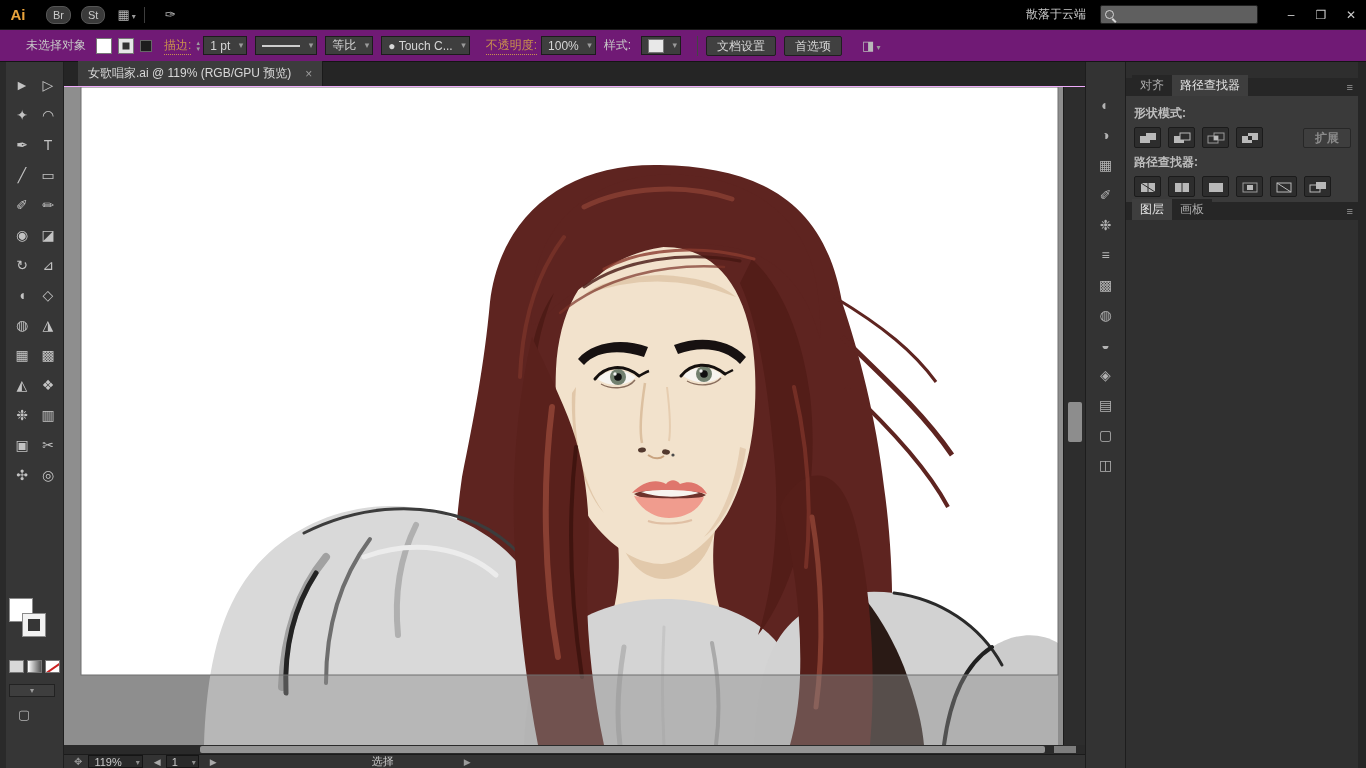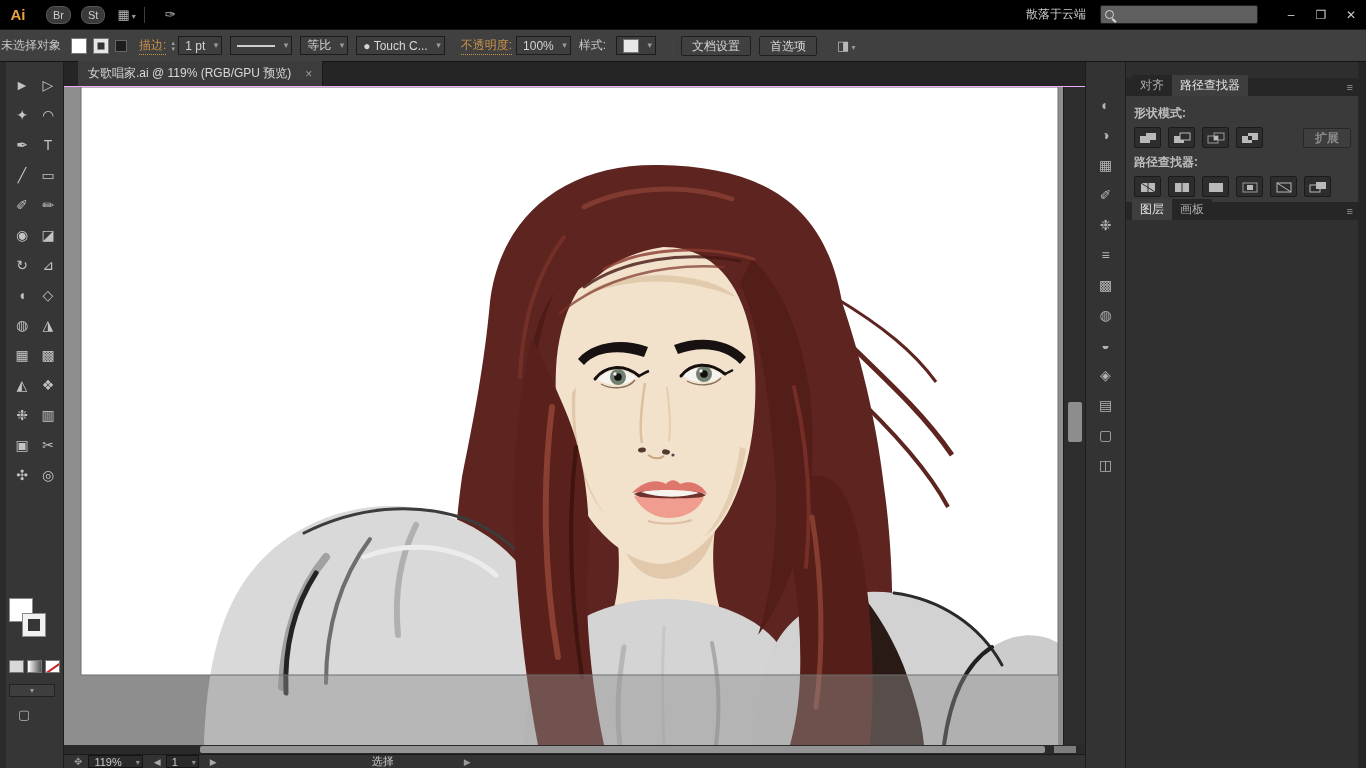--- a/index.html
+++ b/index.html
@@ -18,21 +18,21 @@
   .spacer{flex:1;}
   .workspace{color:#c8c8c8;margin-right:14px;}
   .searchbox{display:flex;align-items:center;width:158px;height:19px;background:#5f5f5f;border:1px solid #1f1f1f;border-radius:2px;padding:0 4px;margin-right:18px;}
   .mag{position:relative;width:9px;height:9px;border:1.5px solid #d6d6d6;border-radius:50%;margin-right:4px;flex:none;}
   .mag::after{content:"";position:absolute;left:7px;top:7px;width:5px;height:1.5px;background:#d6d6d6;transform:rotate(45deg);transform-origin:0 0;}
   .searchbox input{flex:1;min-width:0;background:transparent;border:none;outline:none;color:#eee;font-size:11px;}
   .winbtns{display:flex;height:30px;}
   .winbtn{width:30px;text-align:center;line-height:30px;color:#cccccc;font-size:12px;}
 
   
-  .controlbar{position:absolute;left:0;top:30px;width:1366px;height:32px;background:#404040;border-bottom:1px solid #141414;display:flex;align-items:center;padding-left:1px;}
+  .controlbar{position:absolute;left:0;top:30px;width:1366px;height:32px;background:#701a75;border-bottom:1px solid #141414;display:flex;align-items:center;padding-left:26px;}
   .cb-label{margin-right:10px;color:#c6c6c6;}
   .cb-link{color:#c9924d;border-bottom:1px dotted #c9924d;margin:0 4px 0 8px;}
   .swatch{position:relative;width:16px;height:16px;border:1px solid #777;margin-right:6px;background:#fff;}
   .swatch-stroke{background:#333;border:1px solid #777;box-shadow:inset 0 0 0 3.5px #e6e6e6;}
   .swatch-mini{width:12px;height:12px;background:#1d1d1d;border:1px solid #666;margin-right:4px;}
   .stepper{display:flex;flex-direction:column;justify-content:center;margin-right:2px;color:#9d9d9d;font-size:6px;line-height:6px;}
   .cb-select{position:relative;display:flex;align-items:center;height:19px;background:#3e3e3e;border:1px solid #1c1c1c;padding:0 16px 0 6px;margin-right:8px;color:#d6d6d6;}
   .cb-select::after{content:"▾";position:absolute;right:3px;top:3px;font-size:9px;color:#9a9a9a;}
   .line-preview{width:38px;height:2px;background:#cdcdcd;}
   .cb-sep{width:1px;height:20px;background:#1c1c1c;border-right:1px solid #444;margin:0 8px;}

